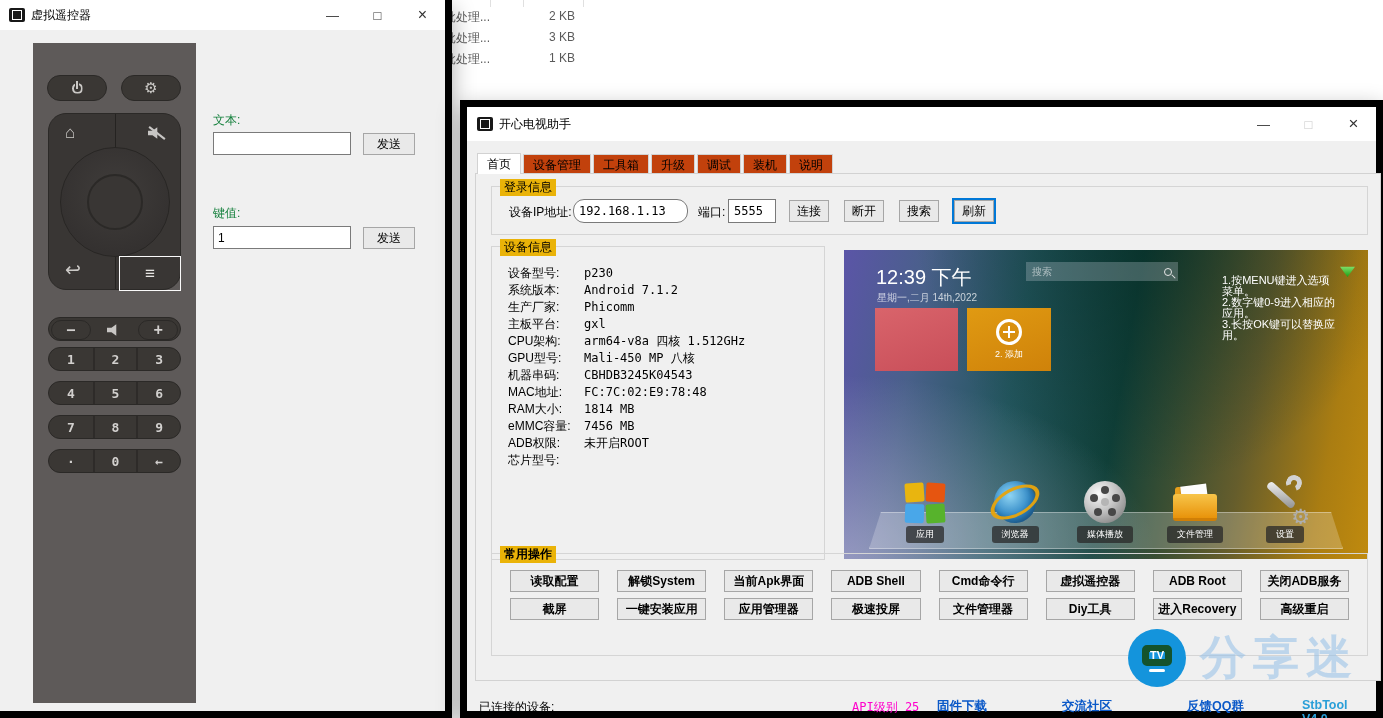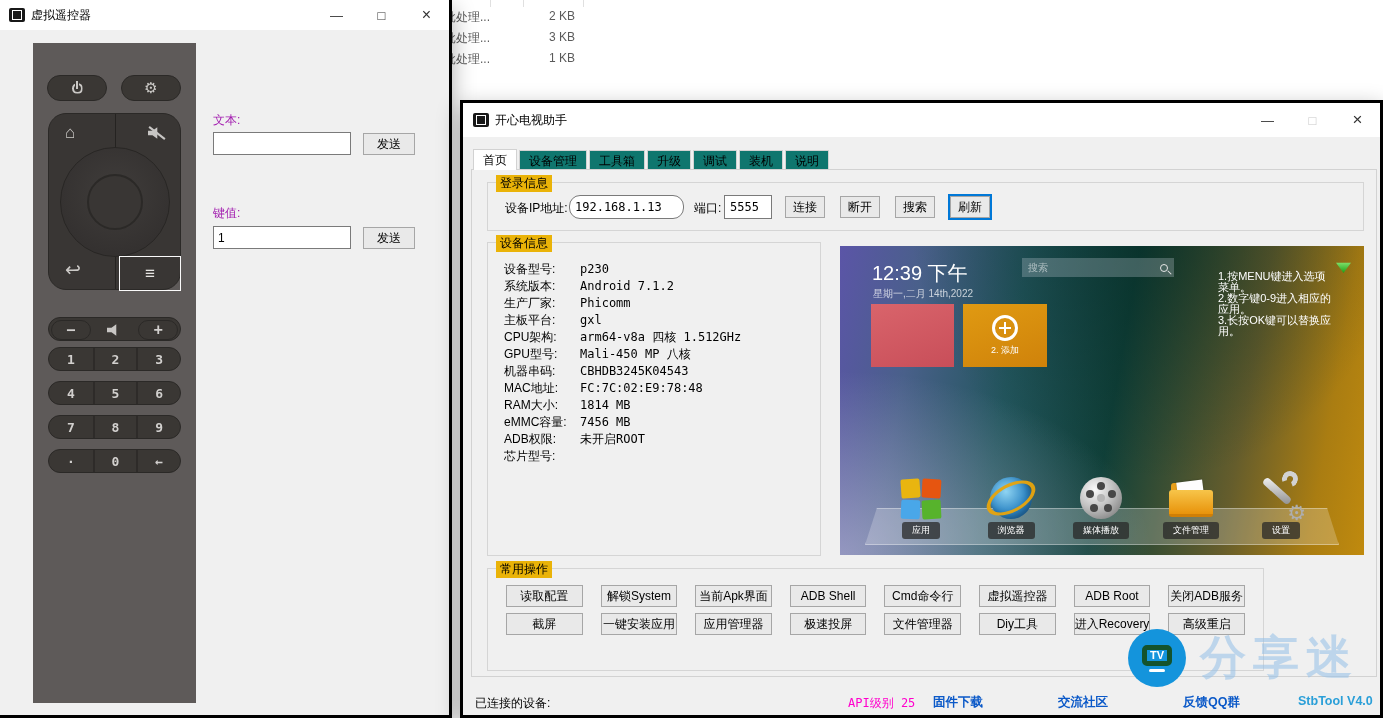--- a/index.html
+++ b/index.html
@@ -7,21 +7,21 @@
     font-family:"Liberation Sans","DejaVu Sans",sans-serif; font-size:12px; color:#000; }
 
   
   .file-bg { position:absolute; left:440px; top:0; width:943px; height:100px; background:#fff; }
   .file-bg .tick { position:absolute; top:0; width:1px; height:7px; background:#e0e0e0; }
   .file-row { position:absolute; left:4px; width:300px; height:20px; color:#5a5a5a; }
   .file-row .fname { position:absolute; left:0; }
   .file-row .fsize { position:absolute; left:105px; }
 
   
-  .window { position:absolute; background:#f0f0f0; border:3px solid #000000;
+  .window { position:absolute; background:#f0f0f0; border:7px solid #000000;
     box-shadow:0 8px 22px rgba(0,0,0,.33); }
   .titlebar { position:absolute; left:0; top:0; right:0; background:#fff;
     display:flex; align-items:center; }
   .app-ico { width:16px; height:14px; background:#181818; border-radius:2px; position:relative; flex:0 0 auto; }
   .app-ico::before { content:""; position:absolute; inset:2px 3px; border:1px solid #fff; }
   .wtitle { margin-left:6px; color:#000; }
   .tcontrols { margin-left:auto; display:flex; align-items:center; height:100%; }
   .tbtn { width:45px; height:100%; display:flex; align-items:center; justify-content:center;
     color:#333; font-size:13px; }
   .tbtn.dis { color:#c9c9c9; }
@@ -62,33 +62,33 @@
 
   .pillrow { position:absolute; left:15px; width:133px; height:24px; background:#3a3734;
     border:1px solid #2b2927; border-radius:13px; display:grid; grid-template-columns:1fr 1fr 1fr; }
   .pillrow > div { display:flex; align-items:center; justify-content:center;
     color:#d2d0ce; font-family:"DejaVu Sans Mono",monospace; font-size:13px; font-weight:bold; }
   .pillrow.num > div + div { border-left:2px solid #2e2b29; }
   #volRow { top:274px; }
   #volRow .seg { border:1px solid #2b2927; border-radius:12px; margin:2px; font-size:15px; }
   #krow0 { top:304px; } #krow1 { top:338px; } #krow2 { top:372px; } #krow3 { top:406px; }
 
-  .fieldlbl { position:absolute; left:213px; color:#a21caf; }
+  .fieldlbl { position:absolute; left:213px; color:#15803d; }
   .fld { position:absolute; left:213px; width:138px; height:23px; border:1px solid #7a7a7a;
     background:#fff; font-size:12px; padding:2px 4px; font-family:"Liberation Sans",sans-serif; }
   .sendbtn { position:absolute; left:363px; width:52px; height:22px; background:#e9e9e9;
     border:1px solid #a6a6a6; display:flex; align-items:center; justify-content:center; }
 
   
   #winM { left:460px; top:100px; width:923px; height:618px; }
   #winM .titlebar { height:34px; padding-left:10px; }
 
   .tabs { position:absolute; left:10px; top:47px; height:20px; display:flex; }
   .tab { padding:2px 9px 0 9px; height:20px; border:1px solid #d2d2d2; border-bottom:none;
-    background:#0f766e; margin-right:2px; }
+    background:#c2410c; margin-right:2px; }
   .tab.active { background:#fff; height:21px; margin-top:-1px; position:relative; z-index:2; }
 
   .page { position:absolute; left:8px; top:66px; width:906px; height:508px;
     border:1px solid #d2d2d2; background:#f0f0f0; }
 
   .group { position:absolute; border:1px solid #d5d5d5; }
   .gtitle { position:absolute; left:8px; top:-8px; background:#eab308; padding:0 4px; }
 
   #gLogin { left:15px; top:12px; width:877px; height:49px; }
   #gLogin .lab { position:absolute; top:17px; }
@@ -162,41 +162,41 @@
     background:#fdfdfd; transform:rotate(-7deg); box-shadow:0 0 2px rgba(0,0,0,.3); }
   .ic-files .fbody { position:absolute; left:0; top:9px; width:44px; height:27px;
     background:linear-gradient(#f7c54a,#e8930b); border-radius:3px; border-bottom:3px solid #d07f06; }
   .ic-settings { position:relative; width:46px; height:46px; }
   .ic-settings .wbar { position:absolute; left:2px; top:14px; width:34px; height:8px; border-radius:4px;
     background:linear-gradient(135deg,#f2f2f2,#8f8f8f); transform:rotate(42deg); }
   .ic-settings .whead { position:absolute; left:24px; top:-2px; width:16px; height:16px;
     border:5px solid #d2d2d2; border-radius:50%; border-bottom-color:transparent; transform:rotate(25deg); }
   .ic-settings .gear { position:absolute; right:-2px; bottom:-4px; font-size:21px; color:#aeaeae; line-height:1; }
 
-  #gOps { left:15px; top:398px; width:777px; height:103px; }
+  #gOps { left:15px; top:379px; width:877px; height:103px;font-weight:bold; }
   .opsgrid { position:absolute; left:18px; right:18px; top:16px; display:grid;
     grid-template-columns:repeat(8,1fr); column-gap:18px; row-gap:6px; }
   .opsgrid .wbtn { width:auto; white-space:nowrap; }
 
   .statusbar { position:absolute; left:0; right:0; top:585px; height:33px; }
   .statusbar .slab { position:absolute; left:12px; top:7px; }
   .sel { position:absolute; left:105px; top:2px; width:190px; height:24px; background:#fff;
     border:1px solid #7a7a7a; display:flex; align-items:center; padding:0 6px;
     font-family:"DejaVu Sans Mono",monospace; }
   .sel .chev { margin-left:auto; color:#555; font-size:11px; }
   .api { position:absolute; left:385px; top:7px; color:#ff00cc; font-family:"DejaVu Sans Mono",monospace; }
   .slink { position:absolute; top:6px; color:#0b59c8; font-weight:bold; font-size:12.5px; }
   #lnk0 { left:470px; } #lnk1 { left:595px; } #lnk2 { left:720px; }
   #lnk3 { left:835px; color:#2a9fd8; }
 
   
   .watermark { position:absolute; left:1128px; top:627px; z-index:60; display:flex; align-items:center; }
   .wm-circ { width:58px; height:58px; border-radius:50%; background:#1494dc; position:relative;
     display:flex; flex-direction:column; align-items:center; justify-content:center; }
-  .wm-tvbox { width:30px; height:21px; border:5px solid #14532d; border-radius:5px; display:flex;
+  .wm-tvbox { width:30px; height:21px; border:7px solid #14532d; border-radius:5px; display:flex;
     align-items:center; justify-content:center; color:#fff; font-weight:bold; font-size:11px; }
   .wm-stand { width:16px; height:3px; background:#fff; border-radius:2px; margin-top:3px; }
   .wm-text { margin-left:14px; font-size:46px; font-weight:bold; letter-spacing:7px;
     color:rgba(148,192,232,.55); white-space:nowrap; }
 </style>
 </head>
 <body>
 
 <div class="file-bg">
   <div class="tick" style="left:50px"></div>

